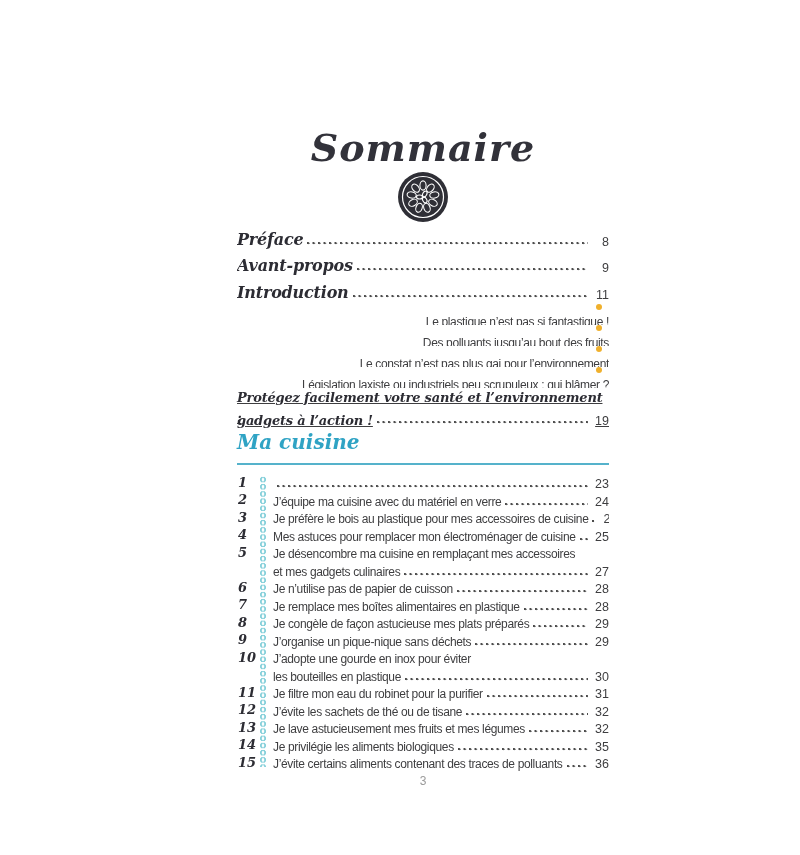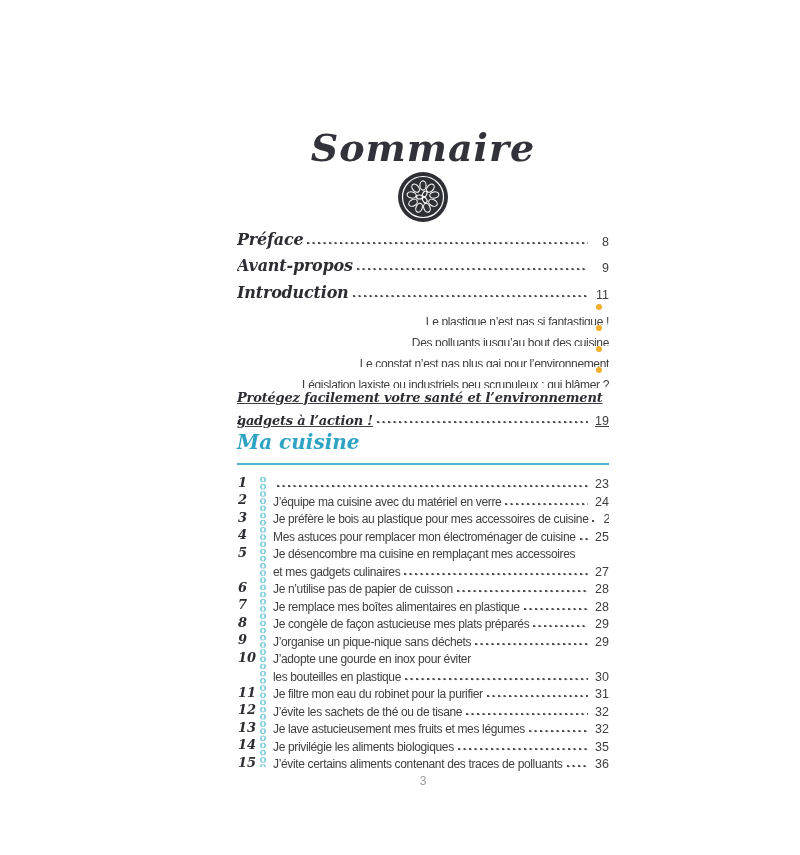--- a/index.html
+++ b/index.html
@@ -155,21 +155,21 @@
 
     <div class="bullet-list" id="bullet-list">
         <div class="toc-row">
           <span class="bullet-dot"></span>
           <span class="body-txt">Le plastique n’est pas si fantastique !</span>
           <span class="dots"></span>
           <span class="pg">11</span>
         </div>
         <div class="toc-row">
           <span class="bullet-dot"></span>
-          <span class="body-txt">Des polluants jusqu’au bout des cuisine</span>
+          <span class="body-txt">Des polluants jusqu’au bout des fruits</span>
           <span class="dots"></span>
           <span class="pg">13</span>
         </div>
         <div class="toc-row">
           <span class="bullet-dot"></span>
           <span class="body-txt">Le constat n’est pas plus gai pour l’environnement</span>
           <span class="dots"></span>
           <span class="pg">14</span>
         </div>
         <div class="toc-row">

